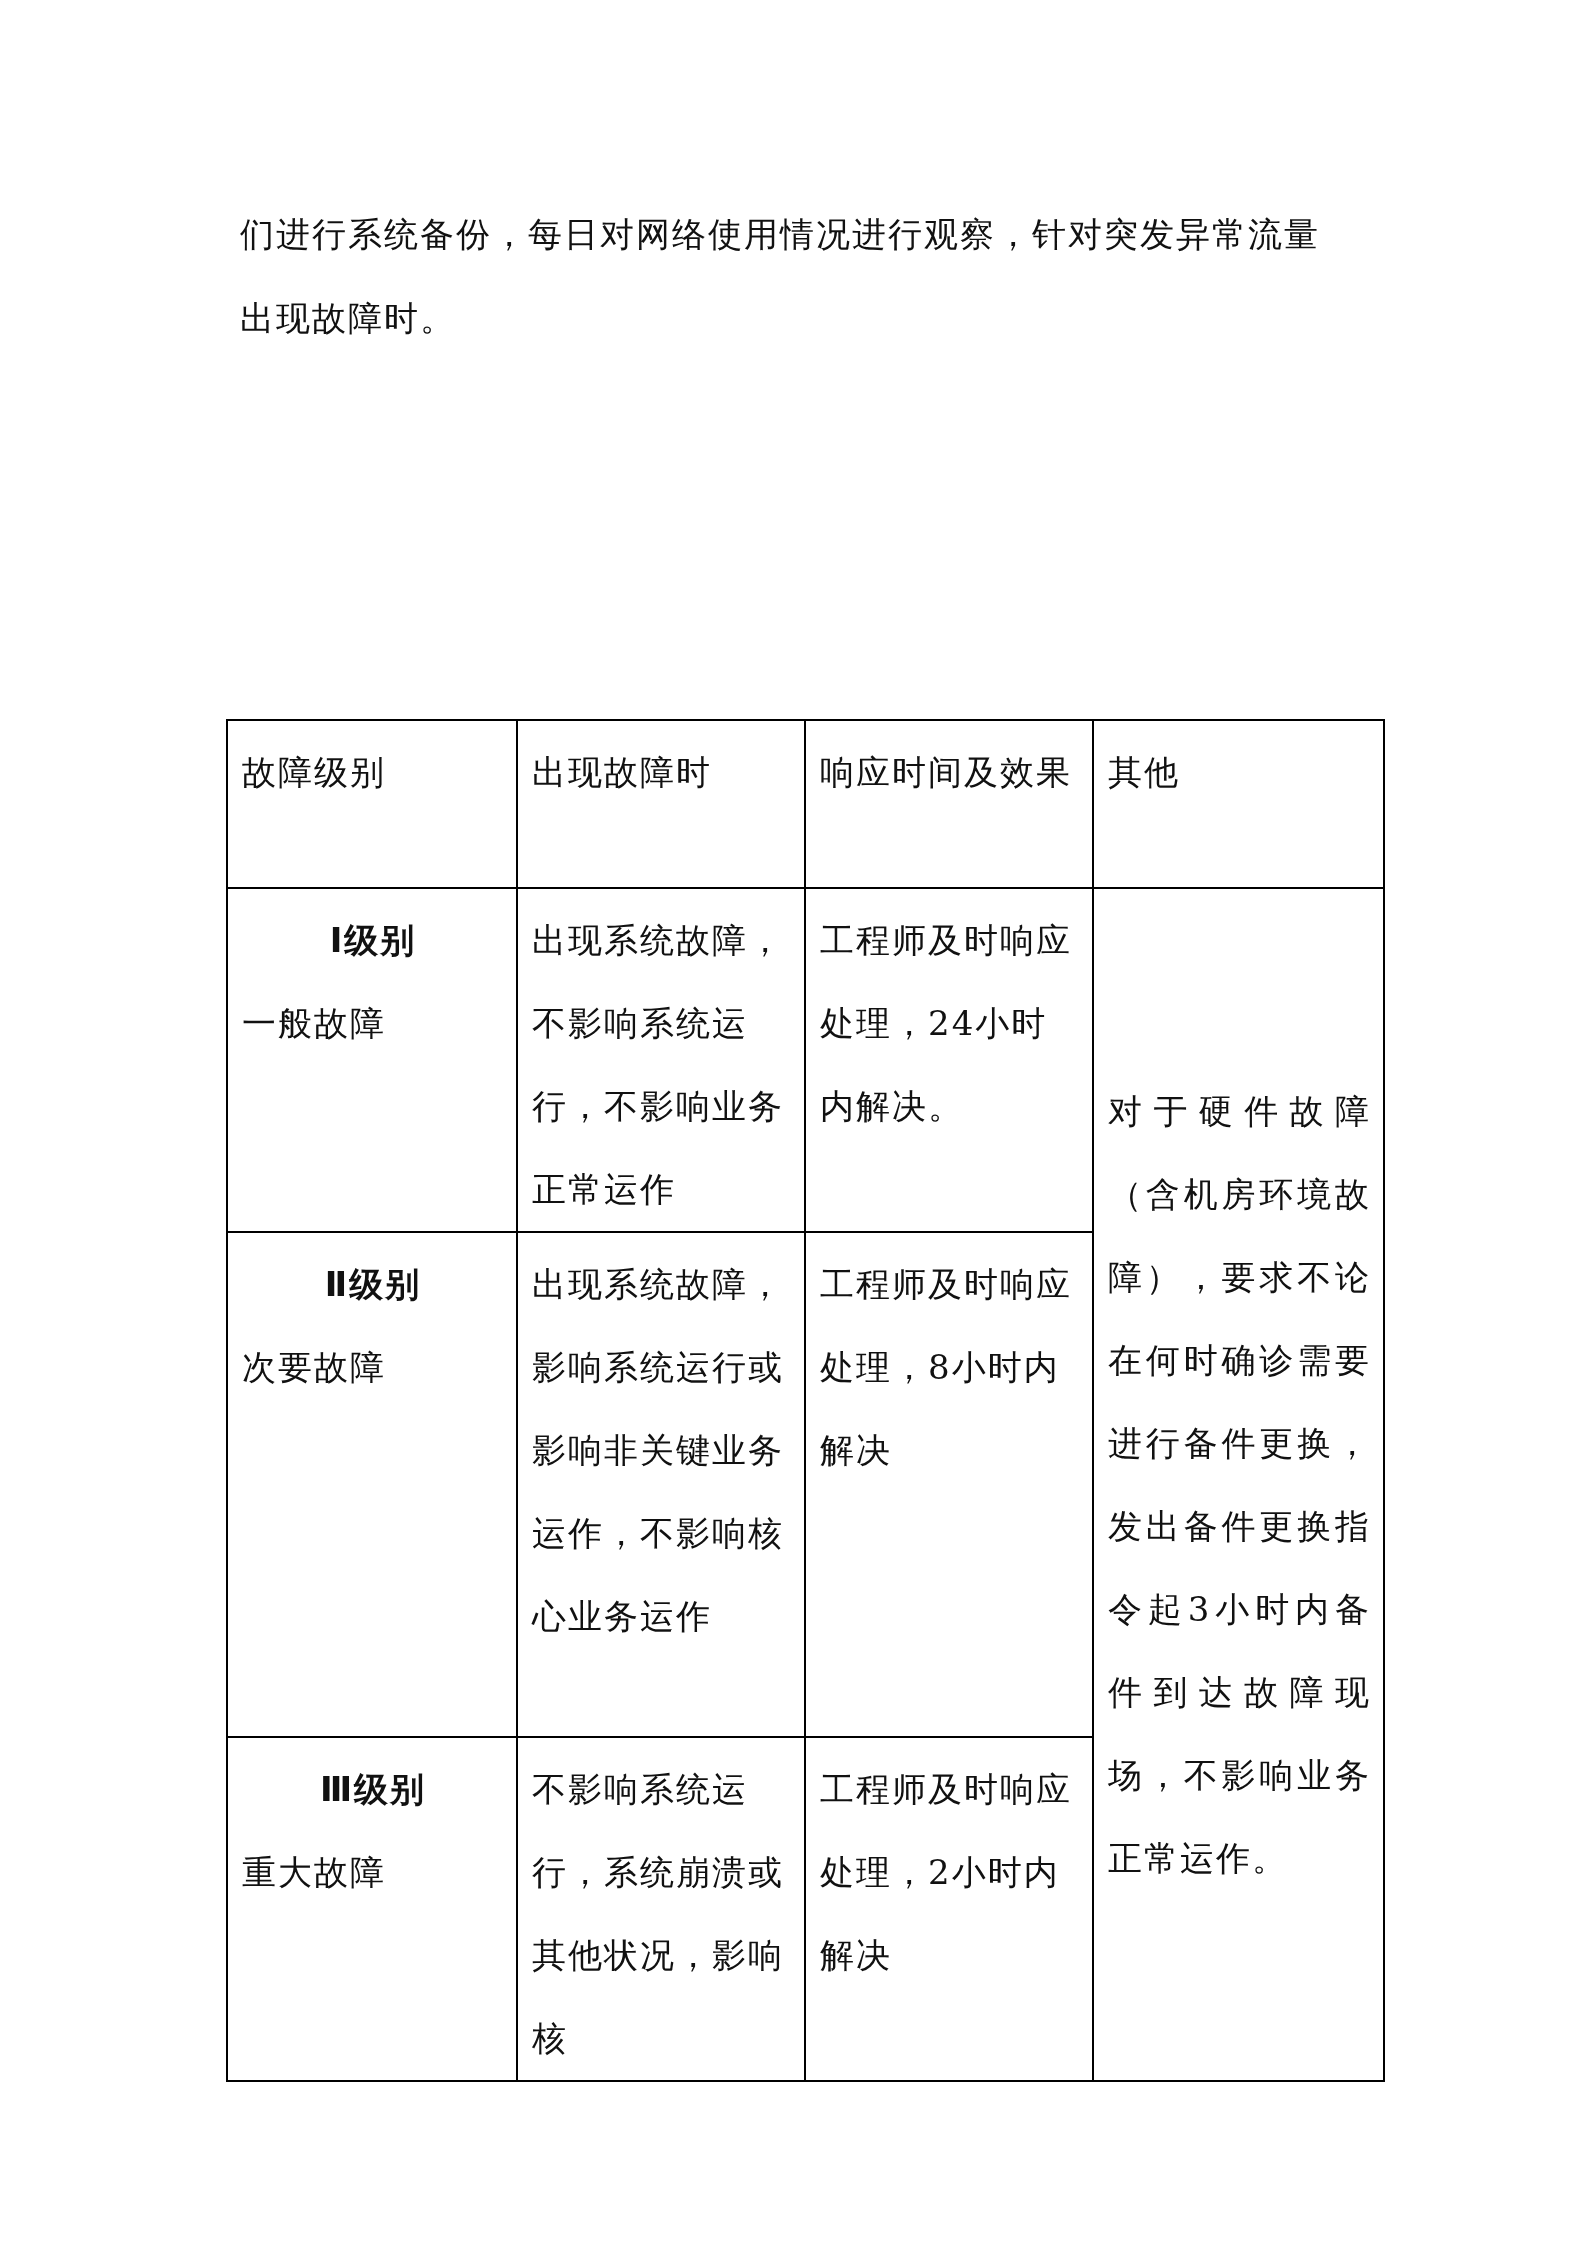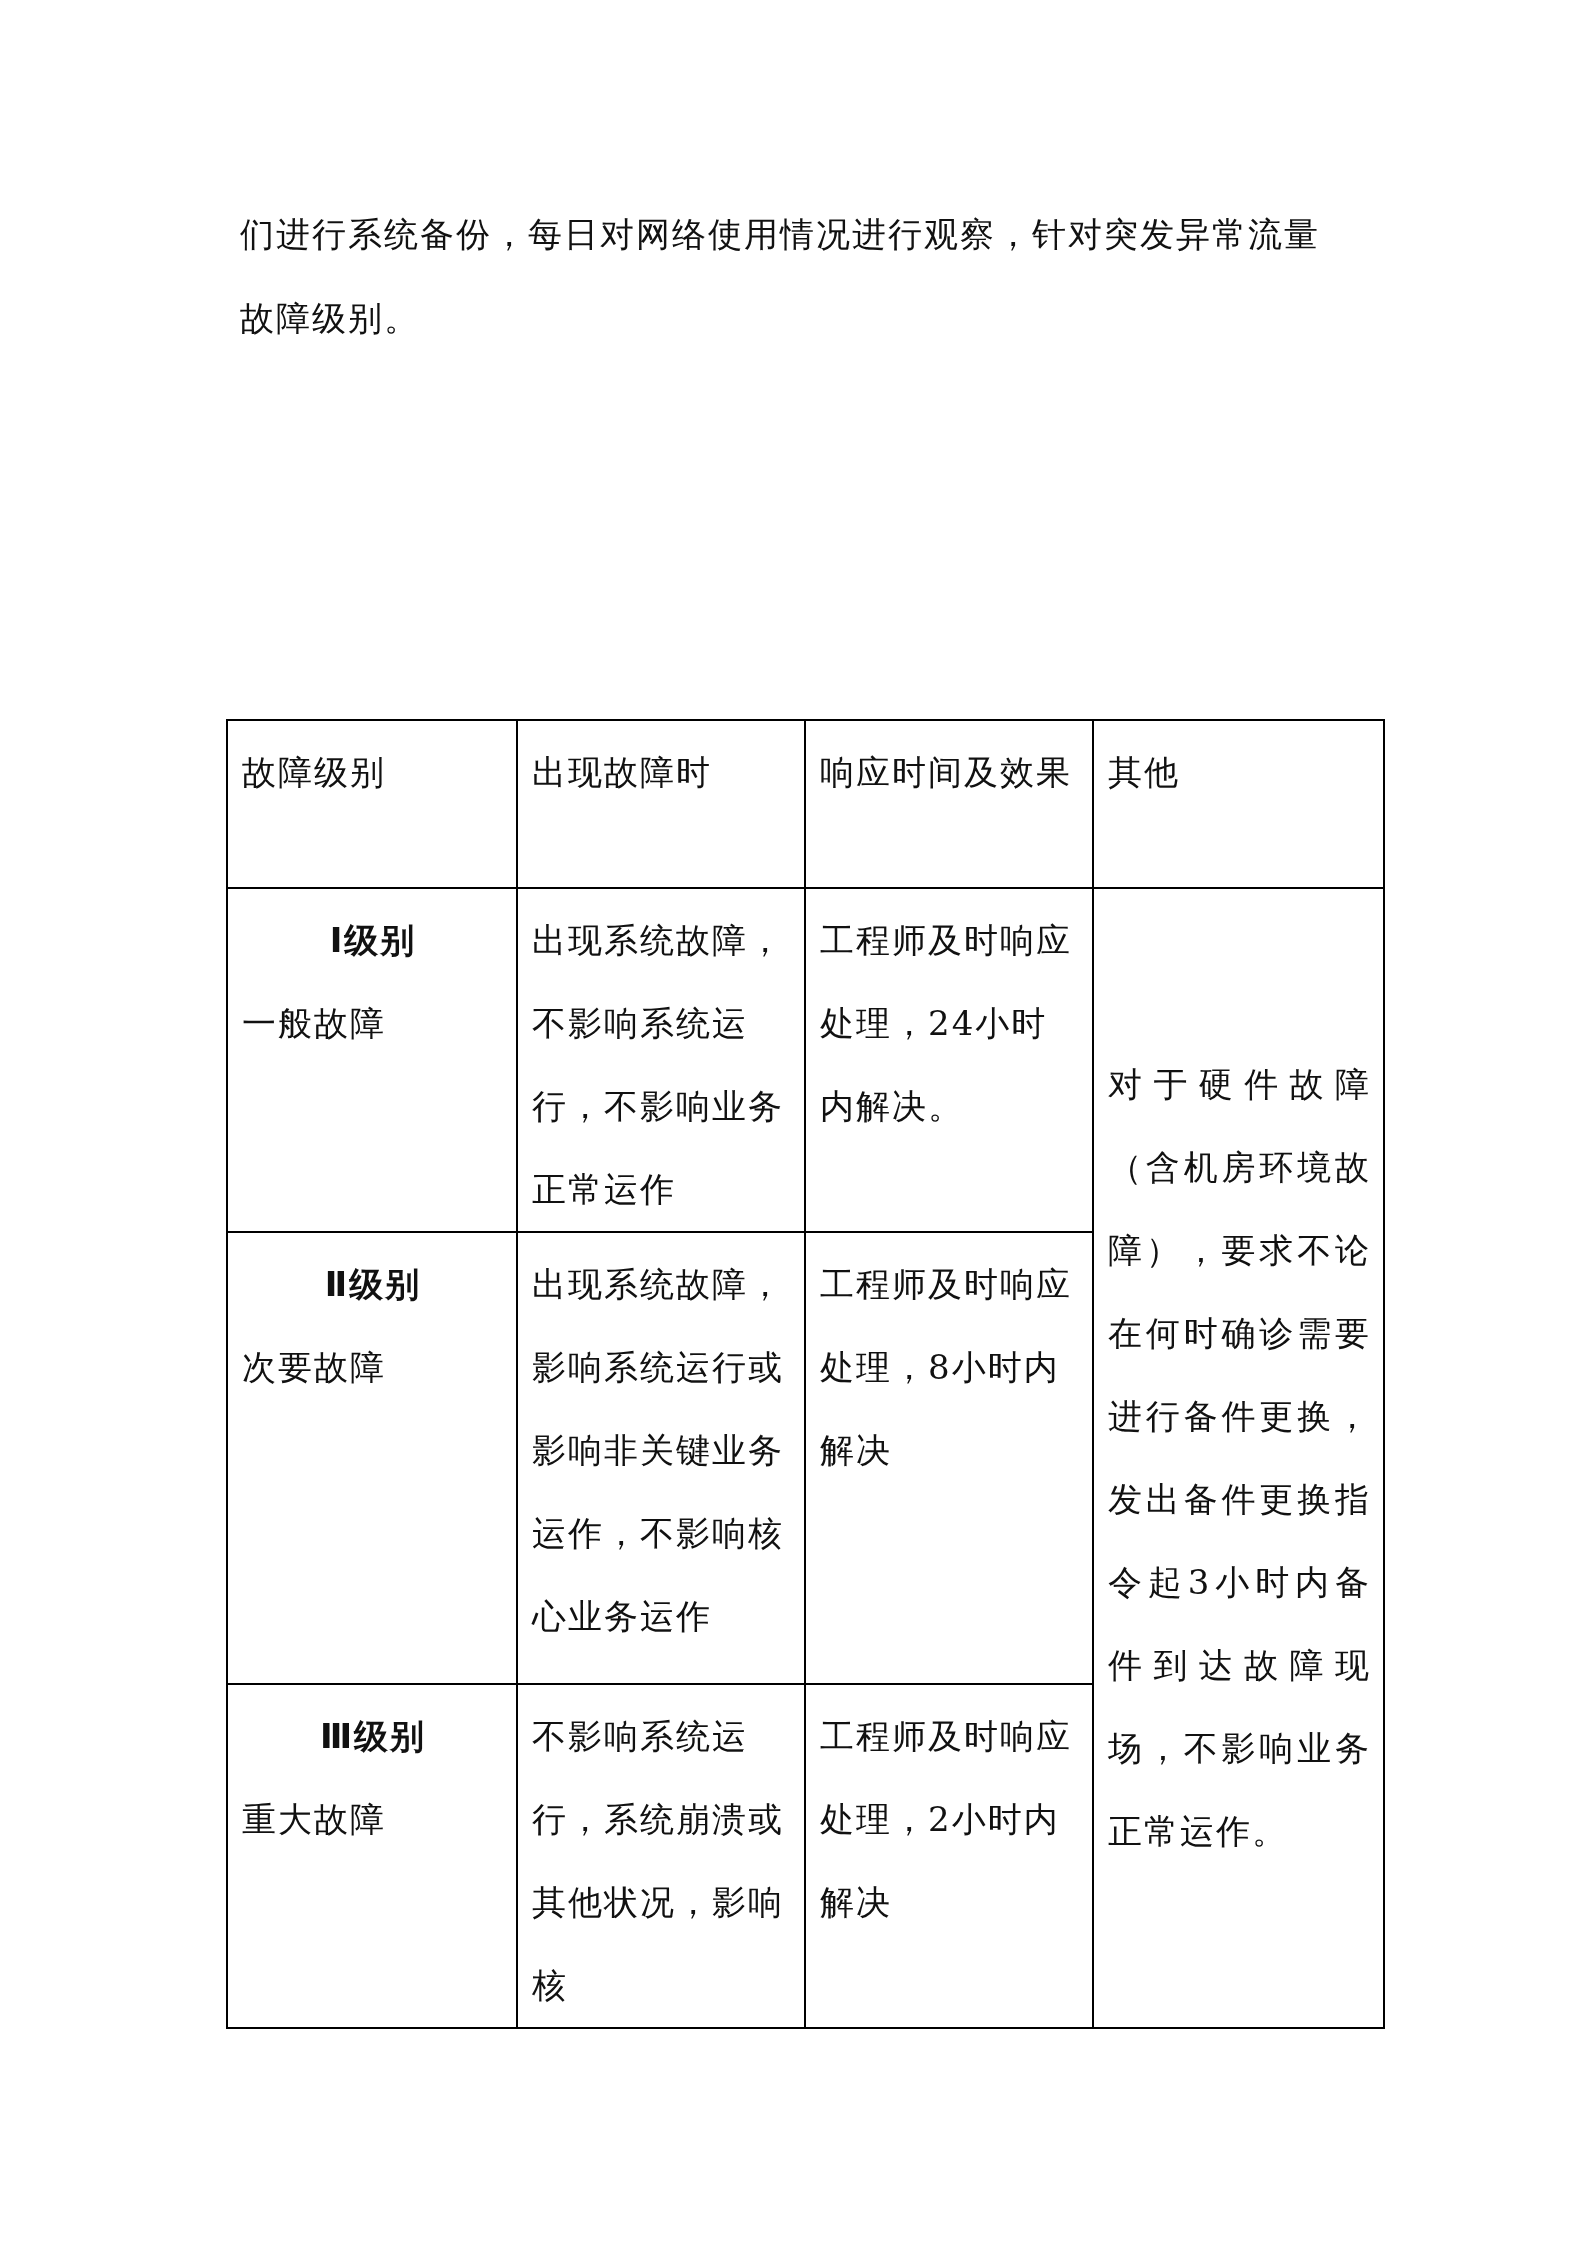--- a/index.html
+++ b/index.html
@@ -22,21 +22,21 @@
   .bold { font-weight: bold; font-family: "DejaVu Sans", "Liberation Sans", sans-serif; text-align: center; }
   .other-cell { vertical-align: middle !important; padding-top: 0 !important; text-align: justify; }
 </style>
 </head>
 <body>
 
 <div class="page">
 
   <p class="para" style="top:192px;">
     <span>们进行系统备份，每日对网络使用情况进行观察，针对突发异常流量</span><br>
-    <span>故障级别。</span>
+    <span>出现故障时。</span>
   </p>
 
 
 
   <table class="fault">
     <colgroup>
       <col style="width:290px">
         <col style="width:288px">
         <col style="width:288px">
         <col style="width:291px">
@@ -50,21 +50,21 @@
     </tr>
     <tr style="height:334px;">
       <td>
         <span class="l1 bold">Ⅰ级别</span>
         <span class="l1">一般故障</span>
       </td>
       <td>出现系统故障，不影响系统运行，不影响业务正常运作</td>
       <td>工程师及时响应处理，24小时内解决。</td>
       <td rowspan="3" class="other-cell">对于硬件故障（含机房环境故障），要求不论在何时确诊需要进行备件更换，发出备件更换指令起3小时内备件到达故障现场，不影响业务正常运作。</td>
     </tr>
-    <tr style="height:452px;margin-top:28px;">
+    <tr style="height:505px;margin-top:28px;">
       <td>
         <span class="l1 bold">Ⅱ级别</span>
         <span class="l1">次要故障</span>
       </td>
       <td>出现系统故障，影响系统运行或影响非关键业务运作，不影响核心业务运作</td>
       <td>工程师及时响应处理，8小时内解决</td>
     </tr>
     <tr style="height:251px;">
       <td>
         <span class="l1 bold">Ⅲ级别</span>

